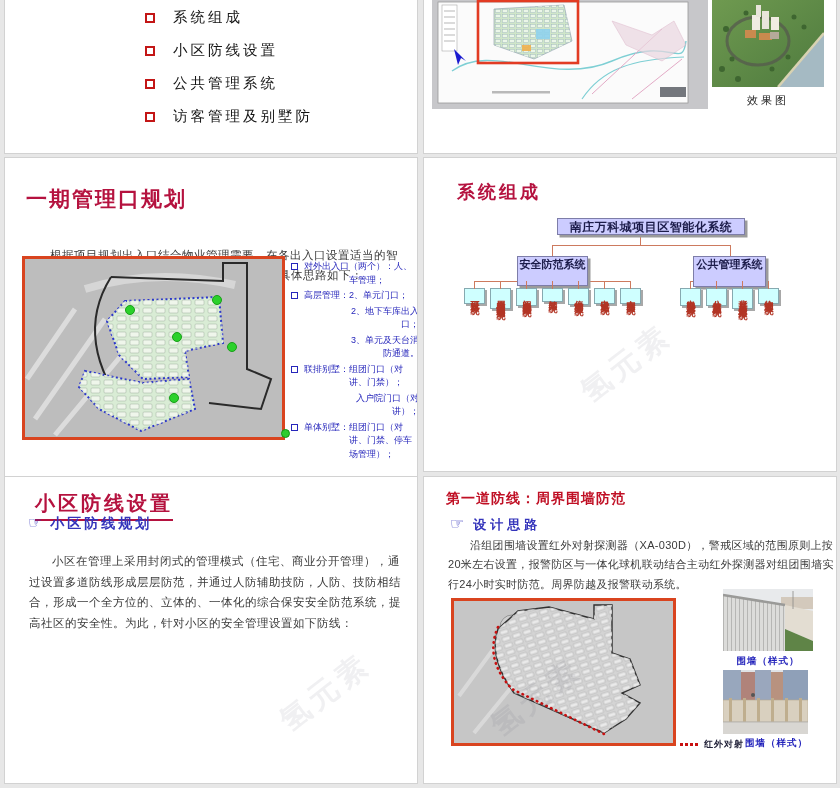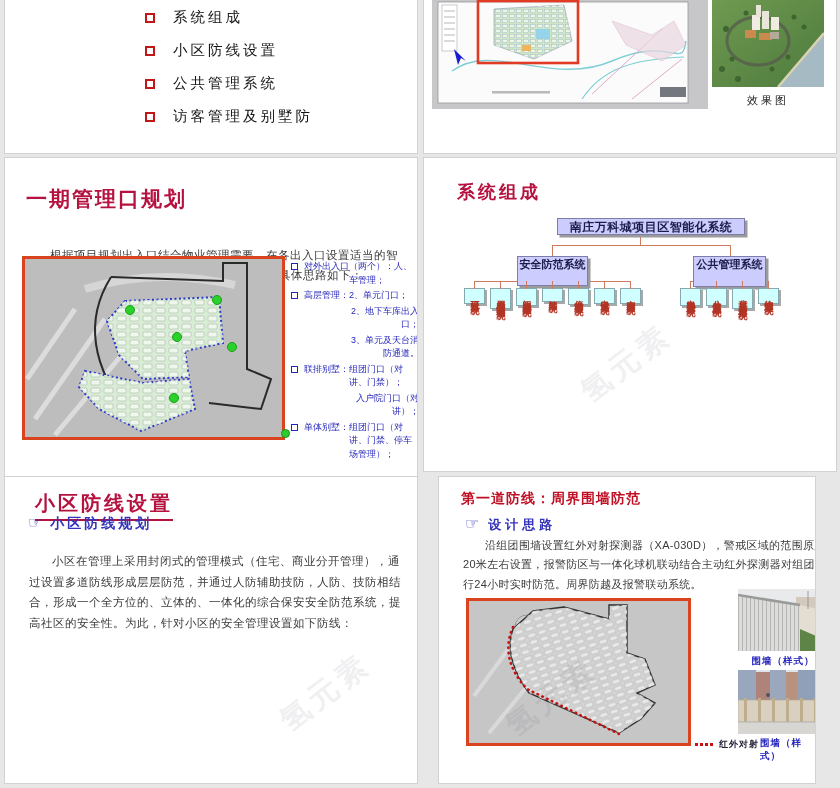--- a/index.html
+++ b/index.html
@@ -5,21 +5,21 @@
   * { margin:0; padding:0; box-sizing:border-box; }
   html,body { width:840px; height:788px; }
   body { background:#e7e7e7; font-family:"Liberation Sans","DejaVu Sans",sans-serif; position:relative; overflow:hidden; }
 
   .sl { position:absolute; background:#fff; border:1px solid #d2d2d2; overflow:hidden; }
   #sl-toc    { left:4px;   top:-2px;  width:414px; height:156px; }
   #sl-ov     { left:423px; top:-2px;  width:414px; height:156px; }
   #sl-gates  { left:4px;   top:157px; width:414px; height:323px; }
   #sl-system { left:423px; top:157px; width:414px; height:315px; }
   #sl-def    { left:4px;   top:476px; width:414px; height:308px; }
-  #sl-per    { left:438px; top:476px; width:378px; height:308px; }
+  #sl-per    { left:423px; top:476px; width:414px; height:308px; }
 
   .wm { position:absolute; color:#3a3a52; opacity:.07; font-size:30px; font-weight:bold;
         transform:rotate(-38deg); letter-spacing:5px; pointer-events:none; white-space:nowrap; }
 
   
   .toc-list { padding:2px 0 0 140px; }
   .toc-item { display:flex; align-items:center; height:33px; }
   .toc-sq   { width:10px; height:10px; border:2.5px solid #c31616; margin-right:18px; flex:none; }
   .toc-label{ font-size:14.5px; color:#141414; letter-spacing:3px; font-weight:500; }
 

